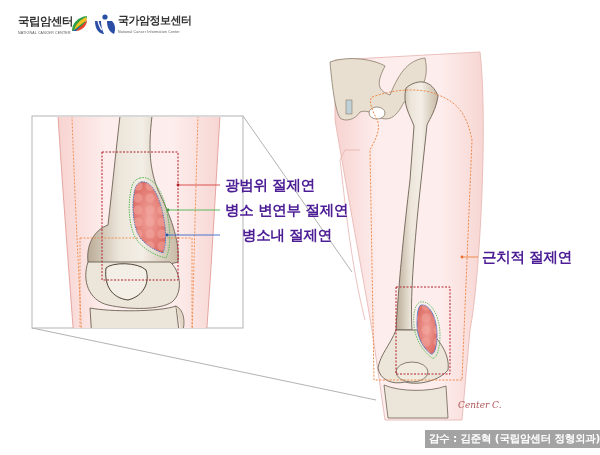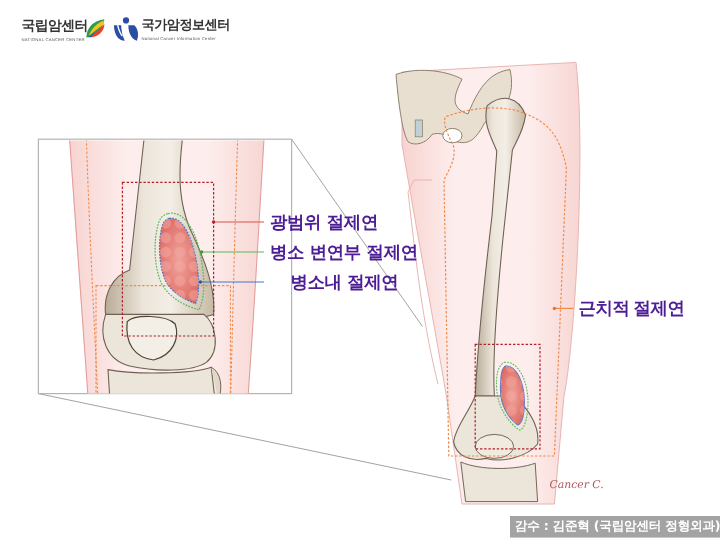--- a/index.html
+++ b/index.html
@@ -125,17 +125,17 @@
   <circle cx="168" cy="210" r="1.4" fill="#3f9a3f"></circle>
   <line x1="167" y1="235" x2="220" y2="235" stroke="#4a74c9" stroke-width="1"></line>
   <circle cx="167" cy="235" r="1.4" fill="#2d55a8"></circle>
   <line x1="462" y1="257" x2="478" y2="257" stroke="#f08a4b" stroke-width="1"></line>
   <circle cx="462" cy="257" r="1.4" fill="#e86f2c"></circle>
 </svg>
 
 <div class="abs label" style="left:225px;top:176px;">광범위 절제연</div>
 <div class="abs label" style="left:225px;top:201px;">병소 변연부 절제연</div>
 <div class="abs label" style="left:242px;top:226px;">병소내 절제연</div>
-<div class="abs label" style="left:482px;top:248px;font-family:Liberation Serif, serif;">근치적 절제연</div>
+<div class="abs label" style="left:482px;top:248px;">근치적 절제연</div>
 
-<div class="abs" style="left:458px;top:400px;font-family:'DejaVu Serif',serif;font-style:italic;font-size:9px;color:#b0545a;">Cancer C.</div>
+<div class="abs" style="left:458px;top:400px;font-family:'DejaVu Serif',serif;font-style:italic;font-size:9px;color:#b0545a;">Center C.</div>
 
 <div class="abs credit" style="left:425px;top:430px;">감수 : 김준혁 (국립암센터 정형외과)</div>
 
 </body></html>

